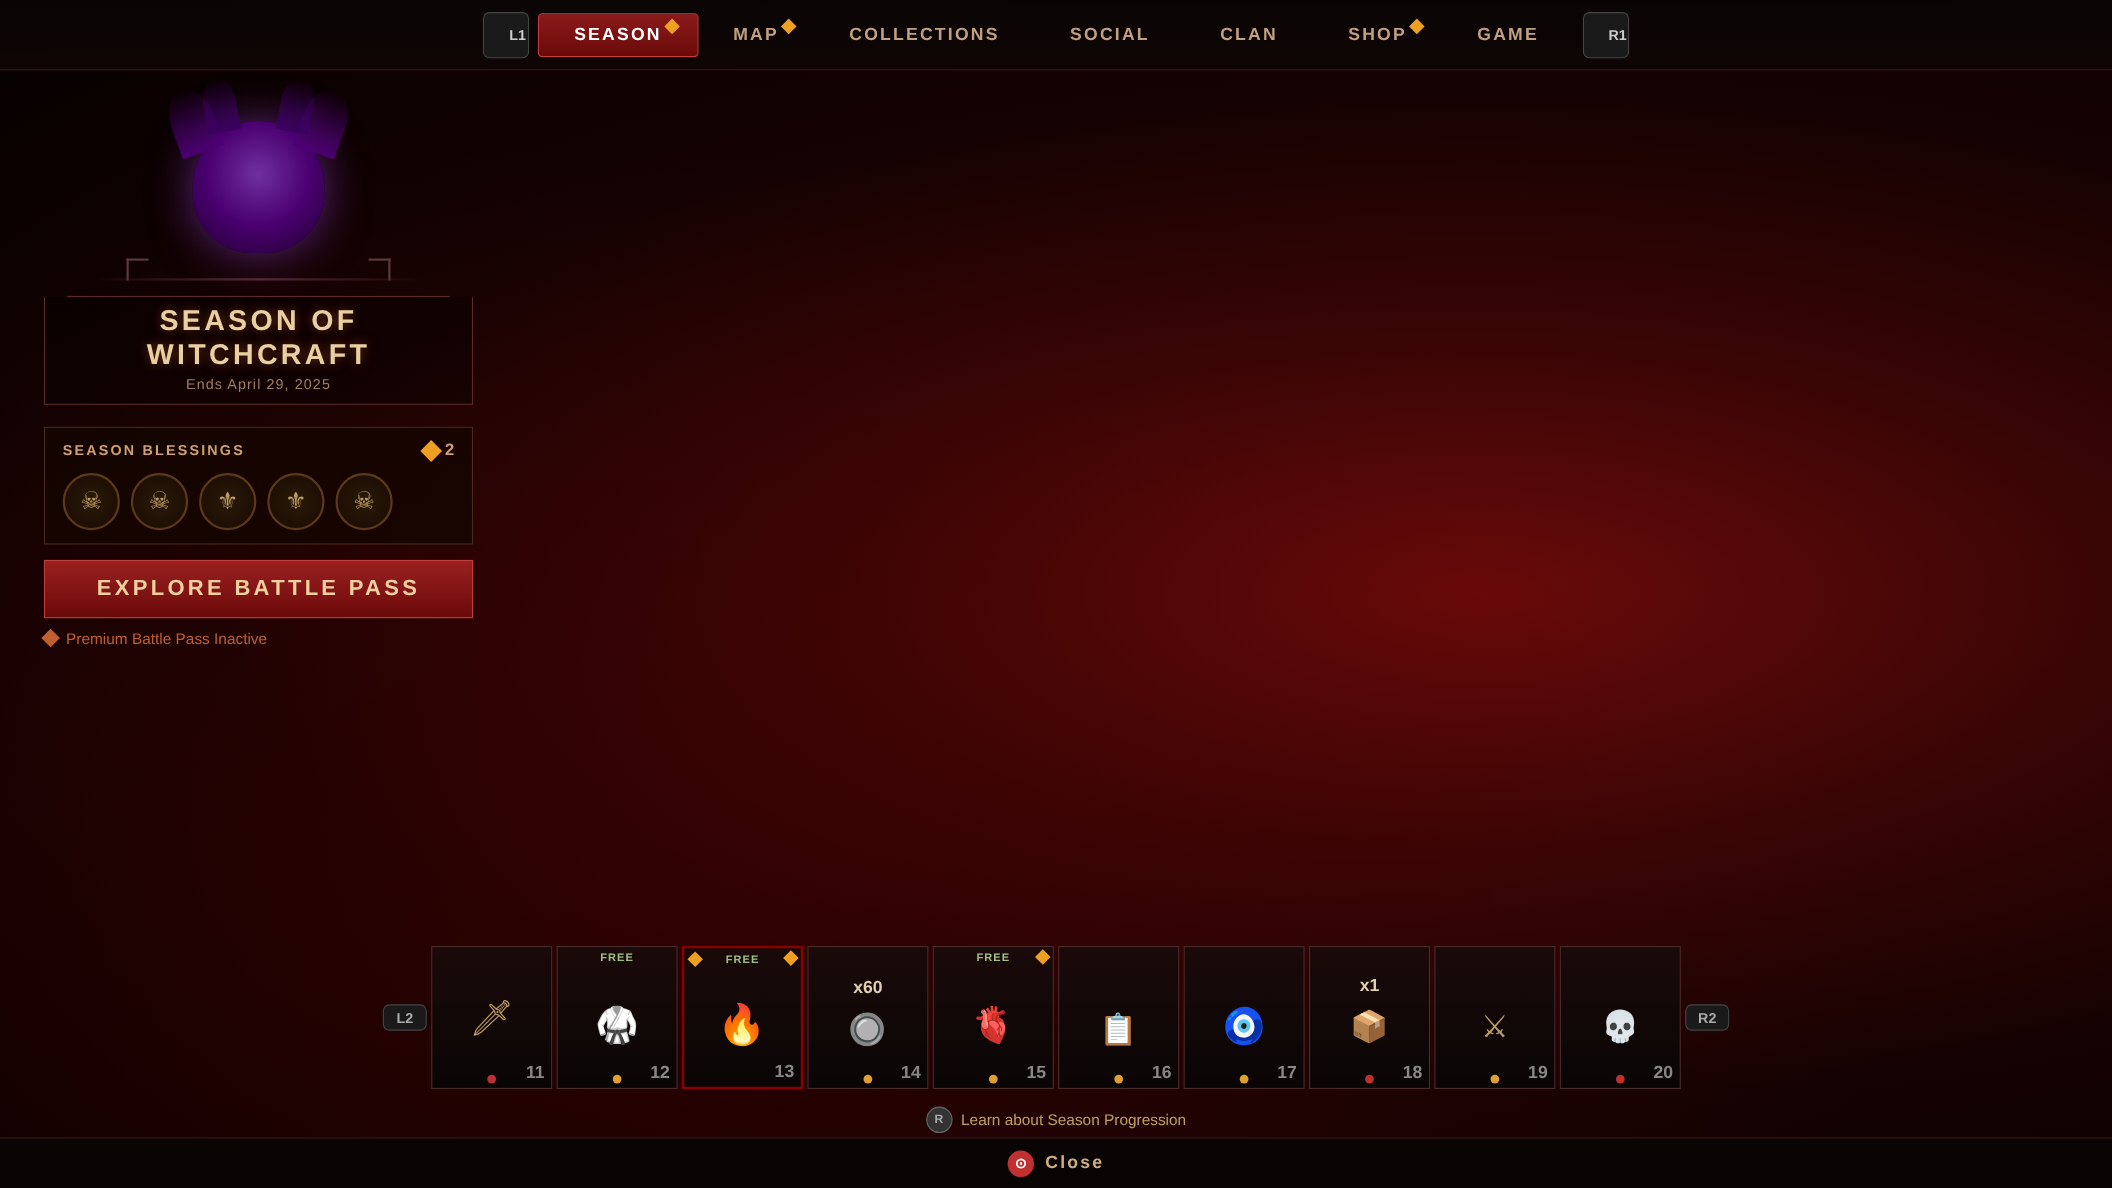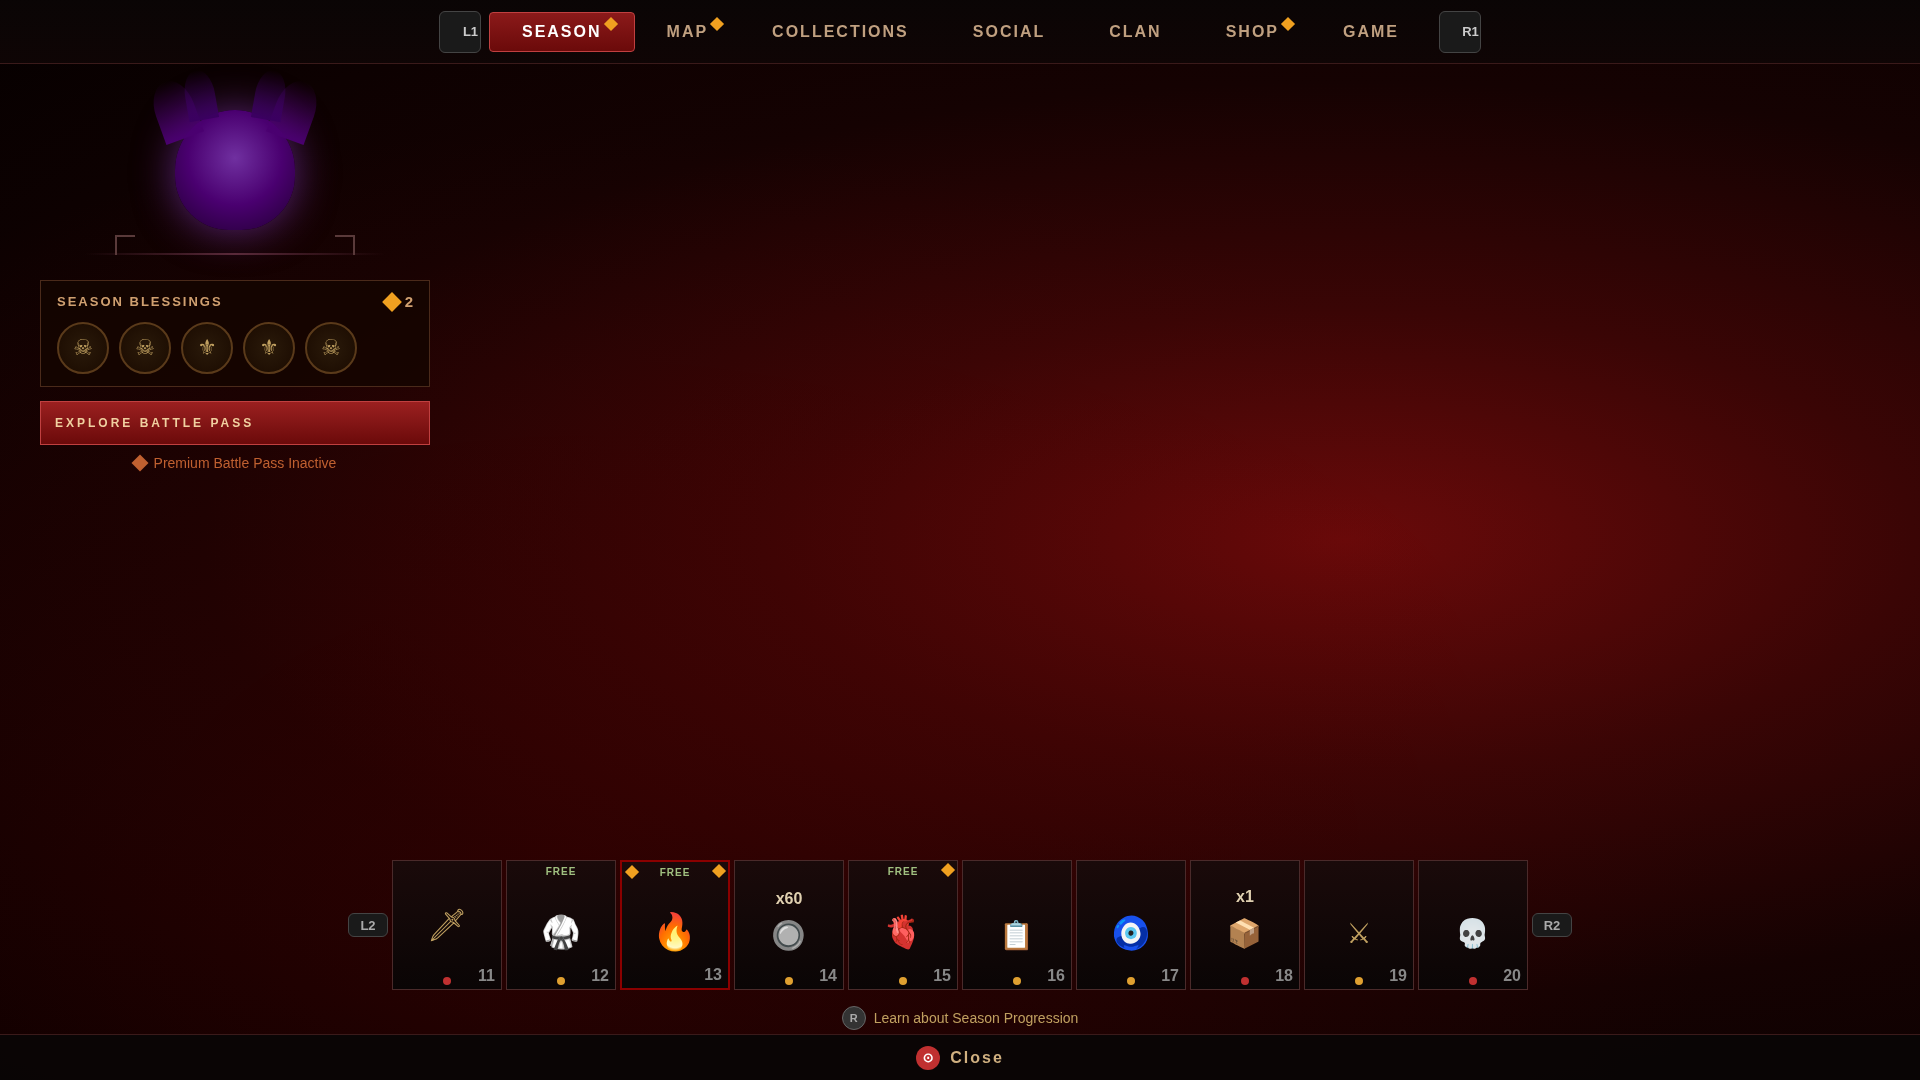--- a/index.html
+++ b/index.html
@@ -239,32 +239,31 @@
       cursor: pointer;
     }
 
     
     .battle-pass-btn {
       width: 100%;
       padding: 14px;
       background: linear-gradient(to bottom, #9b2020, #6b0a0a);
       border: 1px solid #c04040;
       color: #f0d0a0;
-      font-size: 12px;
+      font-size: 20px;
       font-weight: bold;
       letter-spacing: 3px;
       text-transform: uppercase;
       cursor: pointer;
       margin-bottom: 10px;
-      text-align: left;
+      text-align: center;
     }
     .premium-inactive {
       display: flex;
       align-items: center;
-      justify-content: center;
       gap: 8px;
       font-size: 14px;
       color: #c06030;
     }
     .premium-diamond {
       width: 12px;
       height: 12px;
       background: #c06030;
       transform: rotate(45deg);
     }
@@ -496,20 +495,24 @@
           <div style="position:absolute;top:-40px;left:10px;width:30px;height:50px;background:linear-gradient(to top, #3a0060, transparent);border-radius:50% 50% 0 0;transform:rotate(-10deg);"></div>
           <div style="position:absolute;top:-40px;right:10px;width:30px;height:50px;background:linear-gradient(to top, #3a0060, transparent);border-radius:50% 50% 0 0;transform:rotate(10deg);"></div>
         </div>
 
         <div style="position:absolute;bottom:0;left:0;right:0;height:2px;background:linear-gradient(to right,transparent,#5a2a3a,transparent);"></div>
         <div style="position:absolute;bottom:0;left:30px;width:20px;height:20px;border-left:2px solid #5a3a3a;border-top:2px solid #5a3a3a;"></div>
         <div style="position:absolute;bottom:0;right:30px;width:20px;height:20px;border-right:2px solid #5a3a3a;border-top:2px solid #5a3a3a;"></div>
       </div>
     </div>
 
+    <div class="season-frame">
+      <div class="season-title">SEASON OF WITCHCRAFT</div>
+      <div class="season-ends">Ends April 29, 2025</div>
+    </div>
   </div>
 
   
 
   
   <div class="blessings-box">
     <div class="blessings-header">
       <div class="blessings-label">SEASON BLESSINGS</div>
       <div class="blessings-count">
         <div class="blessing-diamond"></div>

